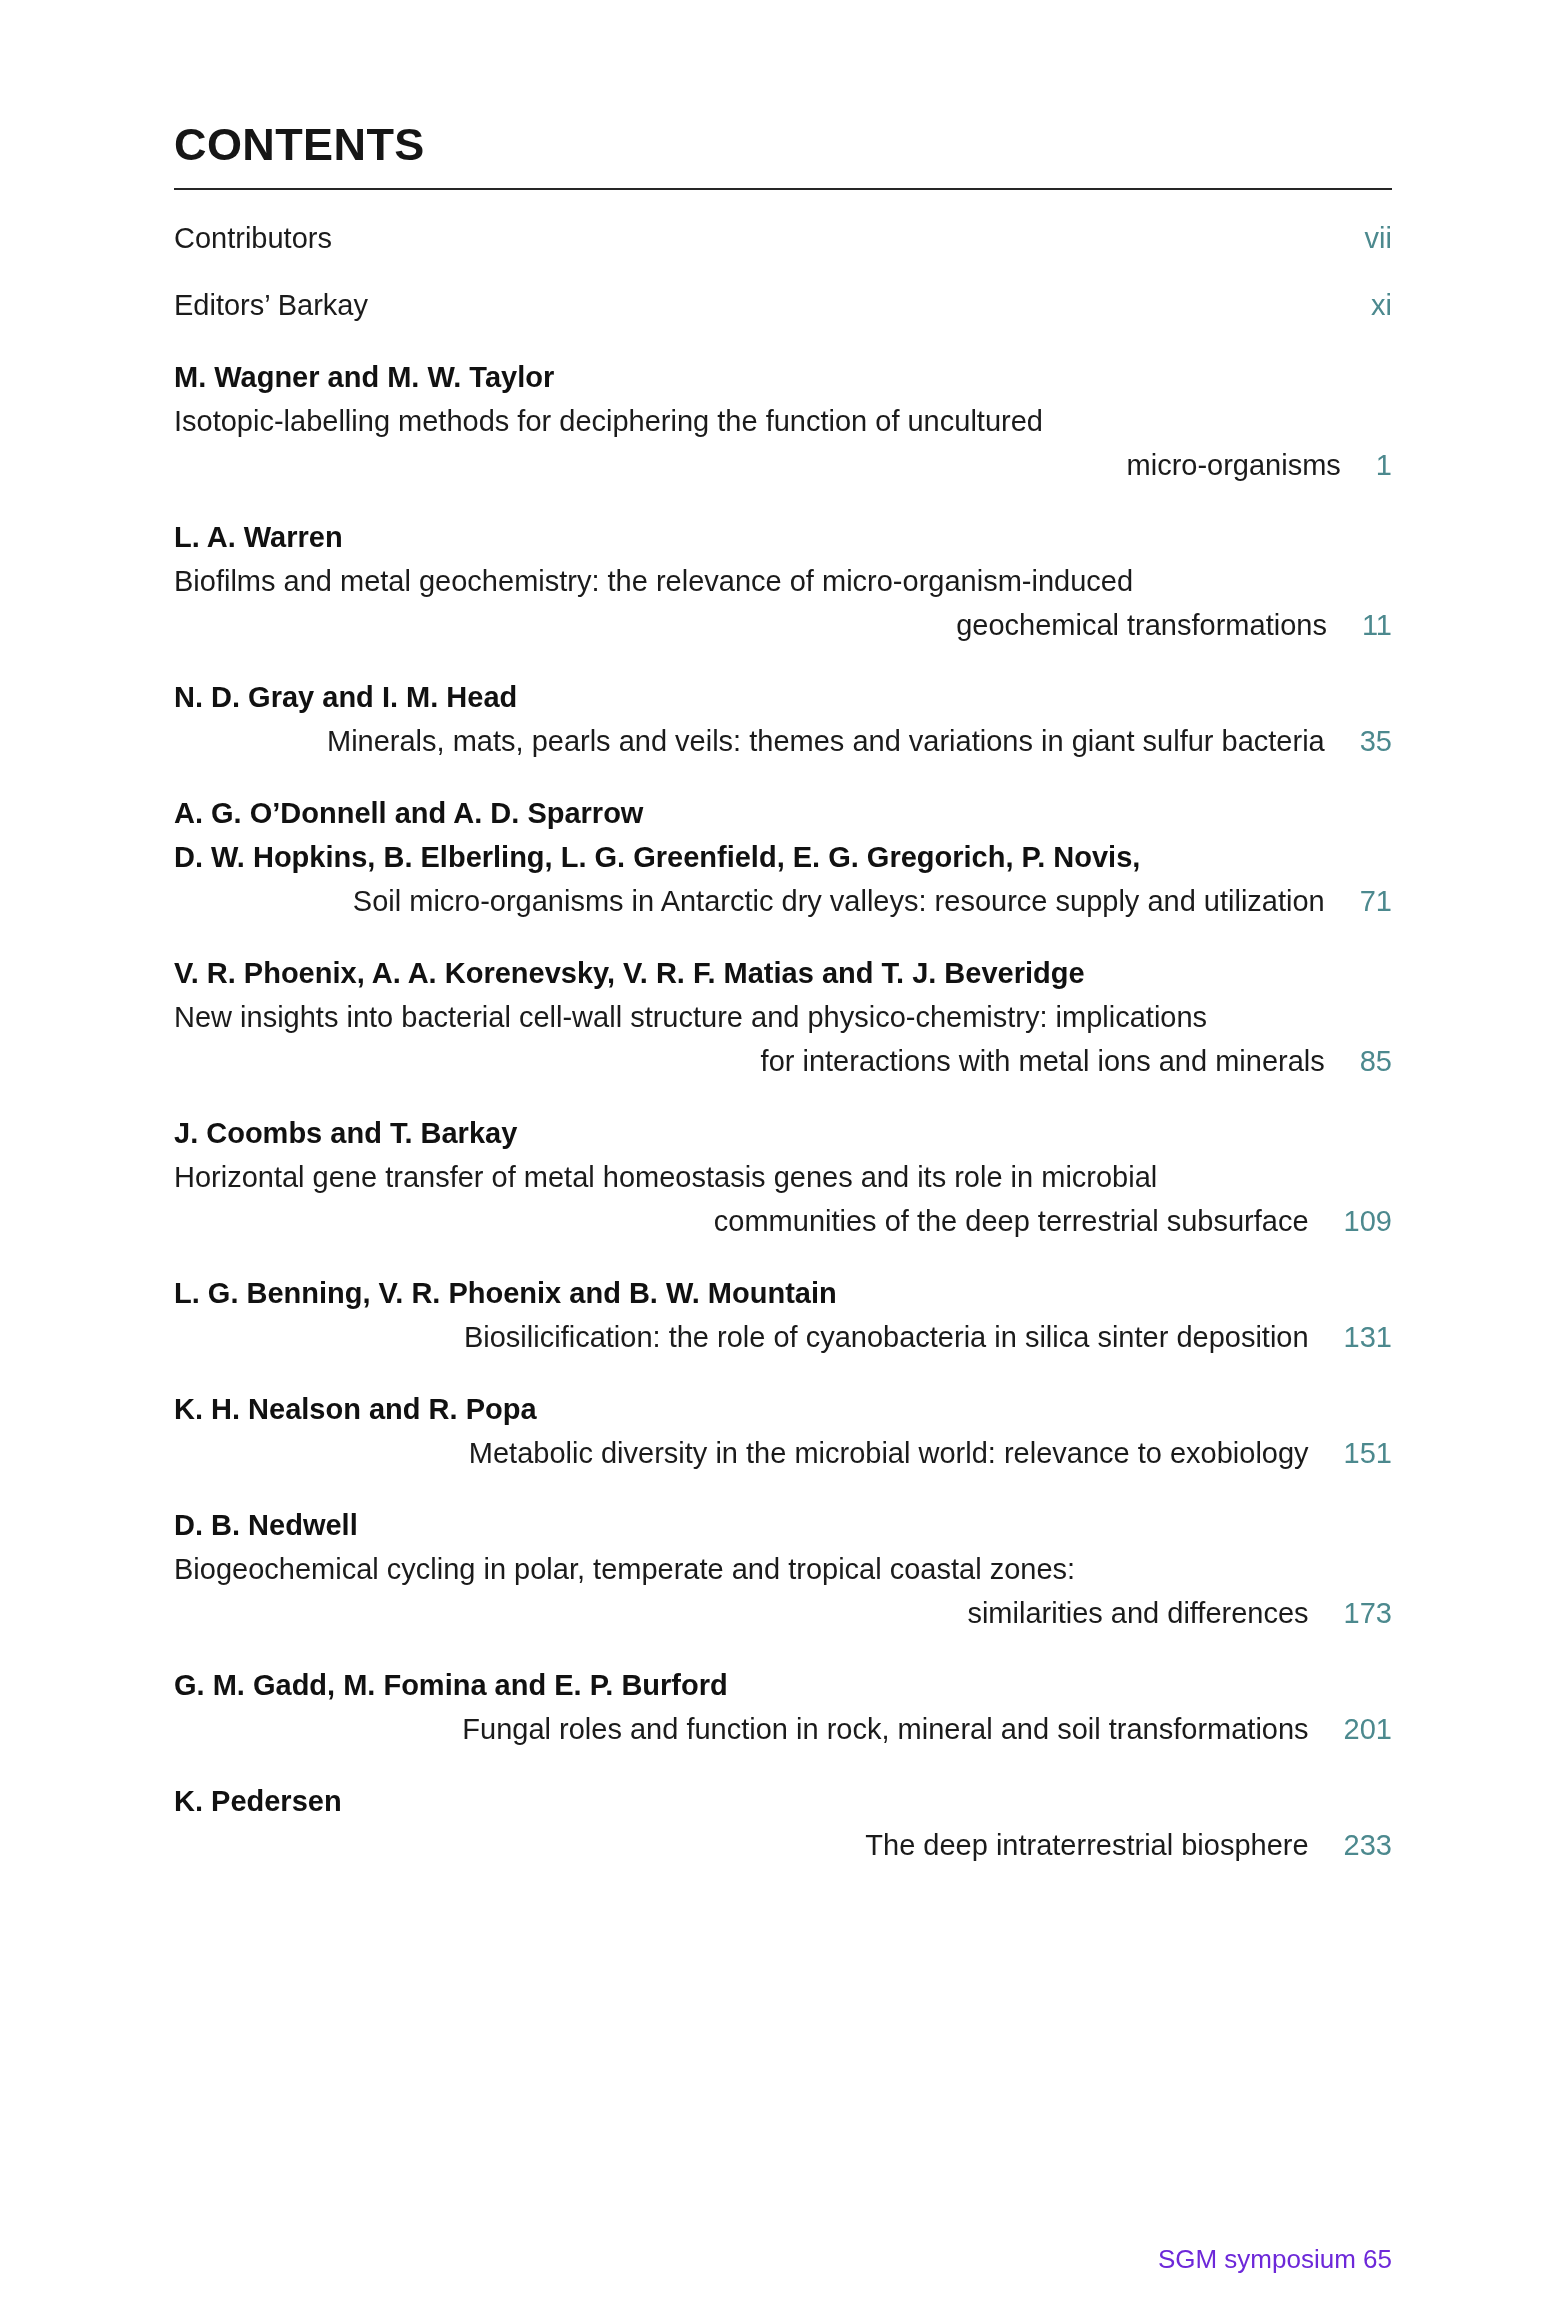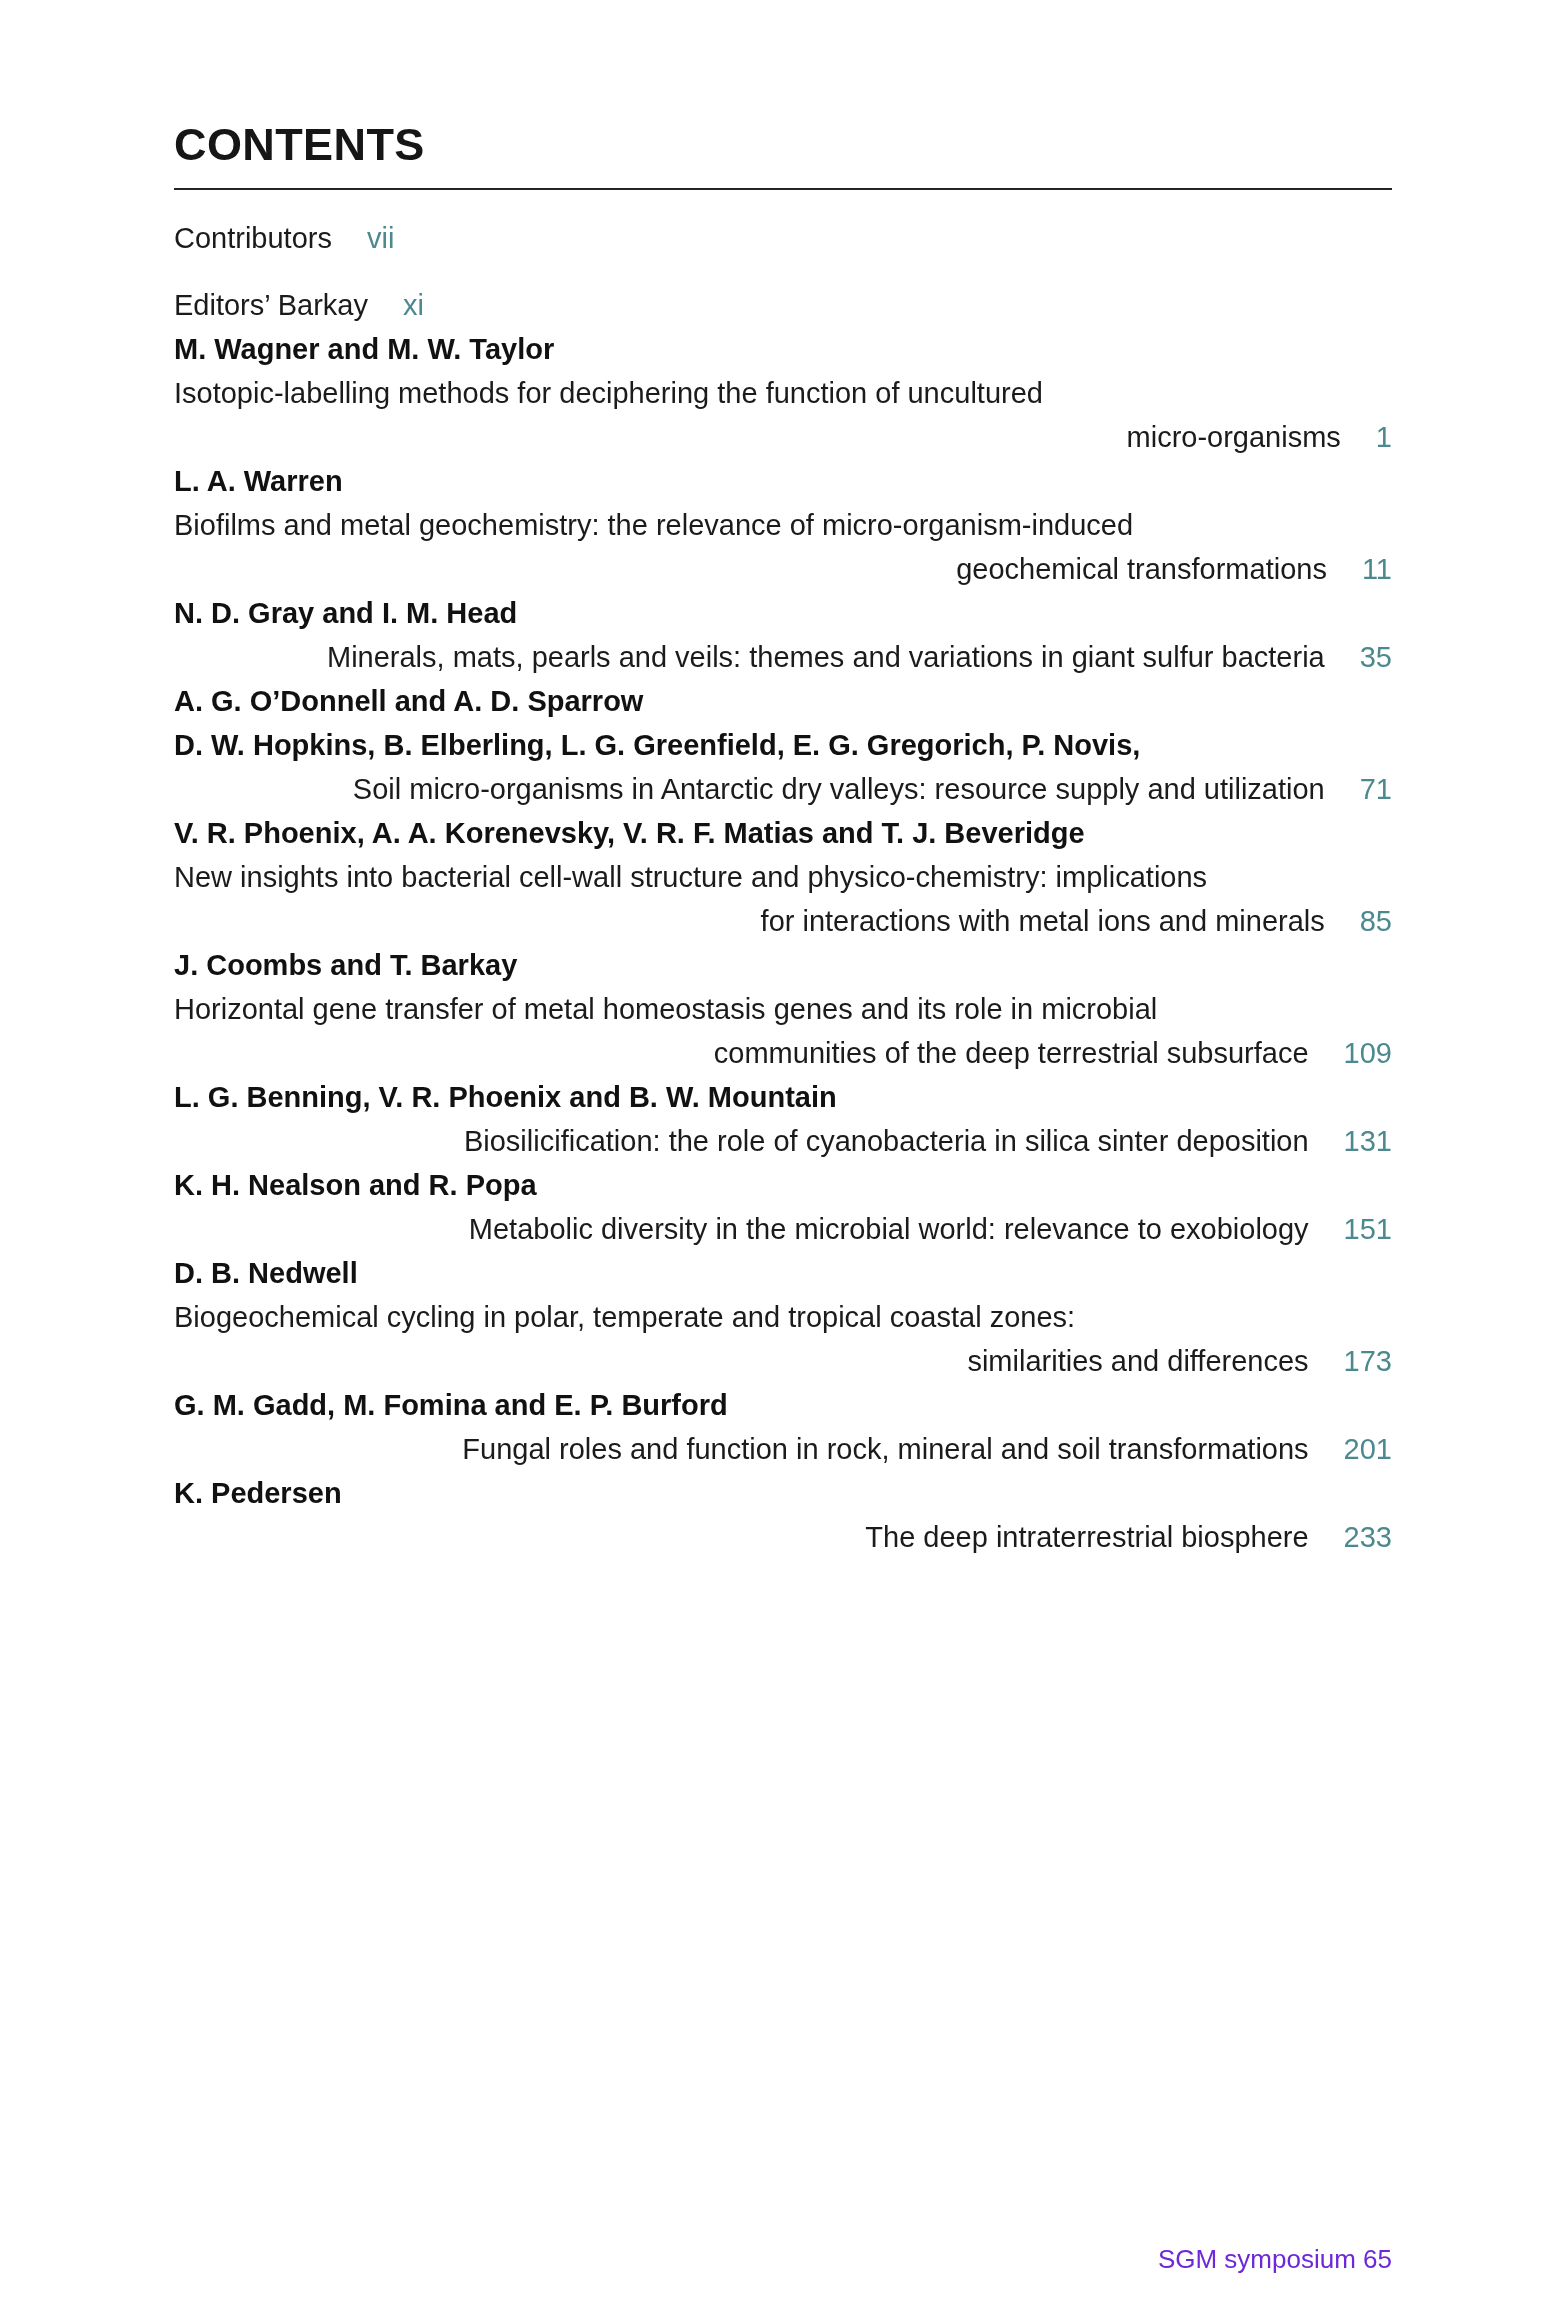--- a/index.html
+++ b/index.html
@@ -25,28 +25,28 @@
     color: #161616;
   }
   .title-rule {
     margin-top: 19px;
     height: 1.7px;
     background: #262626;
     border: none;
   }
   .fm-row {
     display: flex;
-    justify-content: flex-start;
+    justify-content: space-between;
     align-items: baseline;
     font-size: 29px;
     line-height: 44px;
     margin-top: 26px;
   }
   .fm-row + .fm-row { margin-top: 23.4px; }
-  .entry { }
+  .entry { margin-top: 28px; }
   .entry .author {
     font-size: 29px;
     line-height: 44px;
     font-weight: 700;
     color: #111111;
     white-space: nowrap;
   }
   .entry .line {
     font-size: 29px;
     line-height: 44px;

